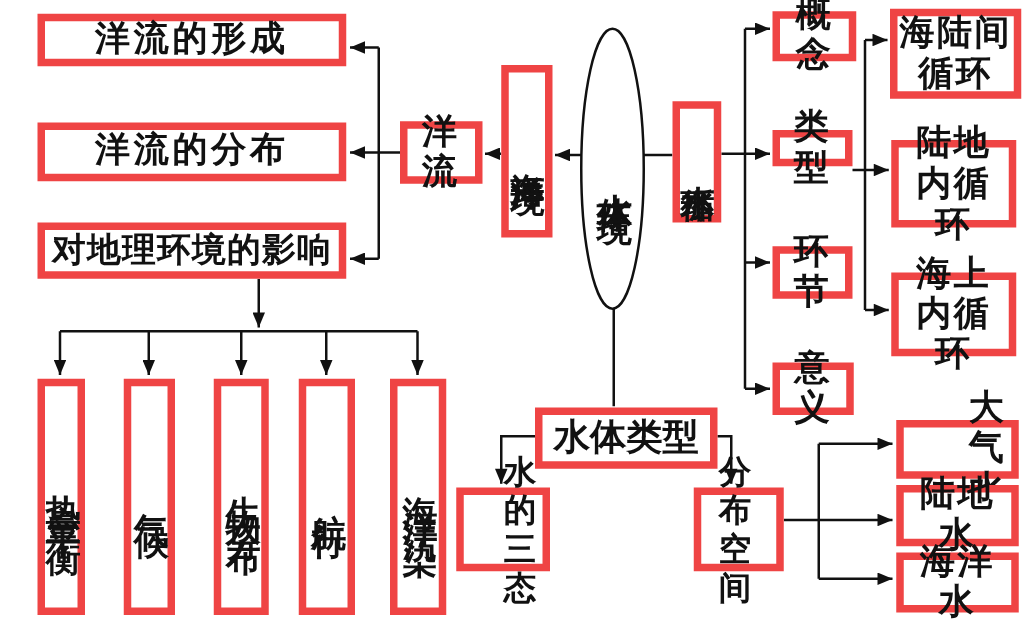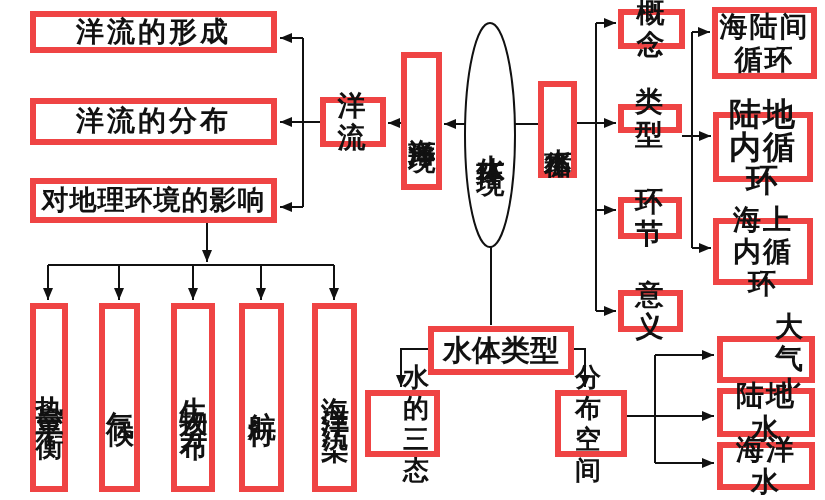--- a/index.html
+++ b/index.html
@@ -37,21 +37,21 @@
   #n-marine-env  {left:401px;top:52px;  width:41px;  height:138px; font-size:27px; letter-spacing:2px;}
   
   #n-center      {left:462px;top:65px;  width:56px;  height:150px; font-size:28px; letter-spacing:4px;}
   #n-water-cycle {left:538px;top:81px;  width:39px;  height:97px;  font-size:27px; letter-spacing:2px;}
   
   #n-concept     {left:618px;top:9px;   width:67px;  height:40px;  font-size:28px; letter-spacing:2px;}
   #n-types       {left:618px;top:104px; width:64px;  height:29px;  font-size:28px; letter-spacing:2px;}
   #n-links       {left:618px;top:197px; width:64px;  height:42px;  font-size:28px; letter-spacing:2px;}
   #n-significance{left:618px;top:290px; width:65px;  height:42px;  font-size:28px; letter-spacing:2px;}
   #n-sea-land    {left:712px;top:7px;   width:105px; height:72px;  font-size:28px; letter-spacing:2px; line-height:33px;}
-  #n-inland      {left:713px;top:112px; width:100px; height:70px;  font-size:32px; letter-spacing:2px; line-height:33px;}
+  #n-inland      {left:713px;top:112px; width:100px; height:70px;  font-size:28px; letter-spacing:2px; line-height:33px;}
   #n-sea-inner   {left:713px;top:218px; width:100px; height:67px;  font-size:28px; letter-spacing:2px; line-height:32px;}
   
   #n-heat     {left:30px; top:303px;width:38px;height:189px;font-size:28px;letter-spacing:12px;}
   #n-climate  {left:99px; top:303px;width:41px;height:189px;font-size:28px;letter-spacing:10px;}
   #n-bio      {left:171px;top:303px;width:44px;height:189px;font-size:28px;letter-spacing:12px;}
   #n-nav      {left:239px;top:303px;width:45px;height:189px;font-size:28px;letter-spacing:10px;}
   #n-pollution{left:312px;top:303px;width:45px;height:189px;font-size:28px;letter-spacing:12px;}
   
   #n-water-types {left:428px;top:326px;width:146px;height:49px; font-size:29px;letter-spacing:0;}
   #n-three-states{left:365px;top:390px;width:75px; height:67px; font-size:26px;letter-spacing:2px;line-height:31px;padding-left:29px;}

